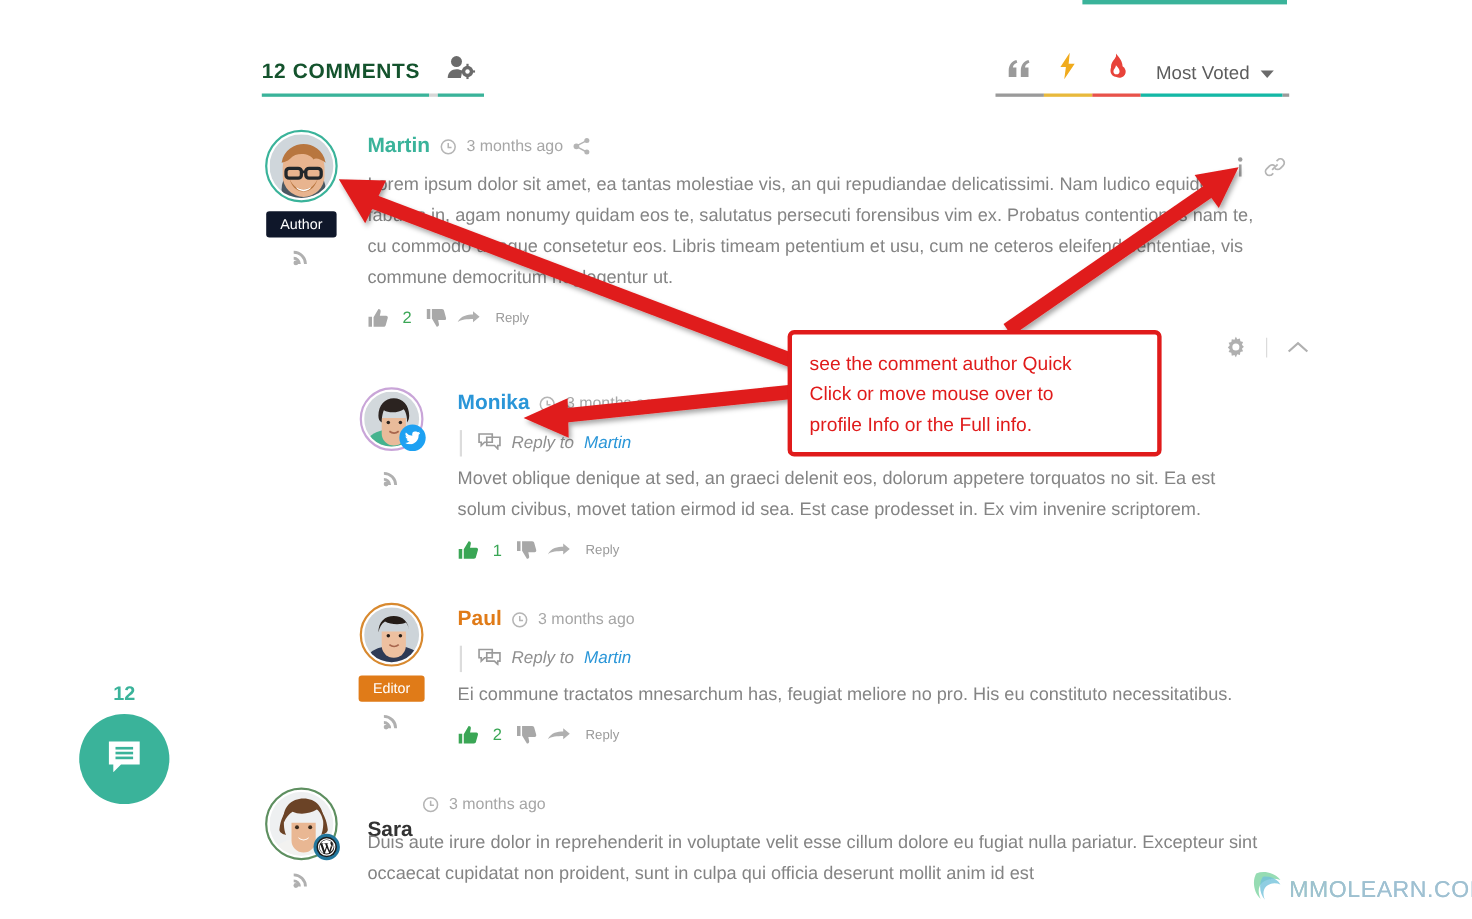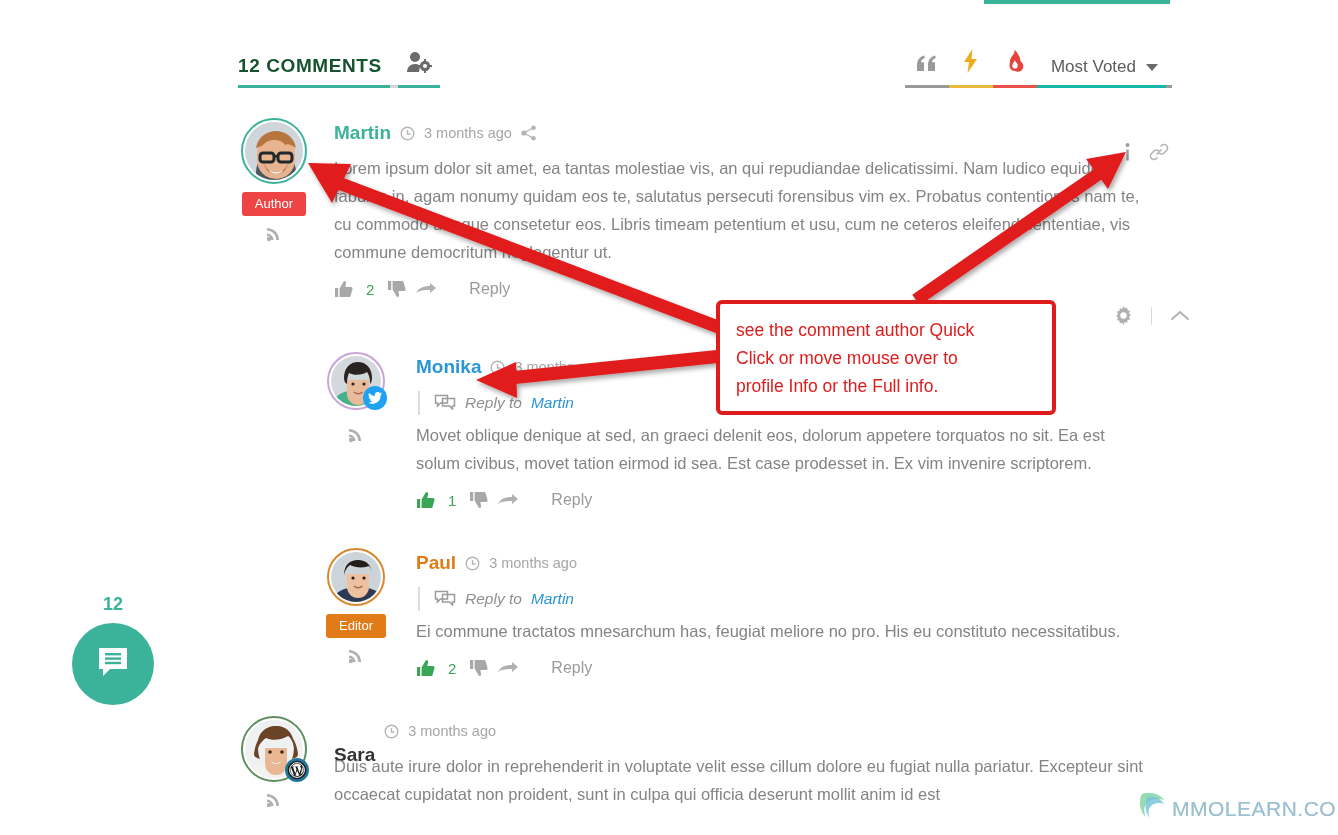--- a/index.html
+++ b/index.html
@@ -75,21 +75,21 @@
     border-radius: 50%; display: flex; align-items: center; justify-content: center;
     color: #fff; font-size: 13px; font-weight: bold;
   }
   .badge-tw { background: #1da1f2; }
   .badge-wp { background: #21759b; }
 
   .role-badge {
     margin-top: 8px; padding: 4px 13px; border-radius: 3px; color: #fff;
     font-size: 13px; line-height: 1.2;
   }
-  .role-author { background: #ef4444; }
+  .role-author { background: #0f172a; }
   .role-editor { background: #e07b18; }
 
   .rss { margin-top: 9px; color: #b0b0b0; }
 
   .body-col { padding-left: 24px; }
   .meta-row { display: flex; align-items: center; gap: 9px; height: 30px; }
   .author-name { font-size: 19px; font-weight: bold; }
   .n-teal   { color: #3ab39a; }
   .n-blue   { color: #2a96d8; }
   .n-orange { color: #e07b18; }
@@ -106,38 +106,38 @@
 
   .cmt-text {
     color: #848484; font-size: 16.5px; line-height: 28px; max-width: 818px;
     margin-top: 6px;
   }
   .vote-row { display: flex; align-items: center; gap: 9px; margin-top: 9px; height: 28px; }
   .vote-count { font-size: 15px; color: #3aa655; margin: 0 4px; }
   .thumb { display: inline-flex; cursor: pointer; }
   .t-gray  { color: #a8a8a8; }
   .t-green { color: #3aa655; }
-  .reply-link { color: #9a9a9a; font-size: 16px; margin-left: 23px; cursor: pointer; }
+  .reply-link { color: #9a9a9a; font-size: 12px; margin-left: 4px; cursor: pointer; }
   .reply-arrow { color: #b0b0b0; display: inline-flex; }
 
   
   .right-icons { position: absolute; display: flex; align-items: center; gap: 18px; }
   .ric { color: #b5b5b5; cursor: pointer; display: inline-flex; }
   .vsep { width: 1px; height: 18px; background: #d8d8d8; }
 
   
   .anno-svg { position: absolute; left: 0; top: 0; width: 1338px; height: 835px; pointer-events: none; }
   .callout {
     position: absolute; left: 716px; top: 300px; width: 340px; height: 115px;
     background: #ffffff; border: 4px solid #e01b1b; border-radius: 6px;
     padding: 12px 16px; color: #e01b1b; font-size: 17.5px; line-height: 28px;
   }
 
   
-  .fab-wrap { position: absolute; left: 72px; top: 594px; width: 82px; text-align: center; }
+  .fab-wrap { position: absolute; left: 72px; top: 620px; width: 82px; text-align: center; }
   .fab-count { color: #3ab39a; font-size: 18px; font-weight: bold; margin-bottom: 8px; }
   .fab {
     width: 82px; height: 82px; border-radius: 50%; background: #3ab39a;
     display: flex; align-items: center; justify-content: center; cursor: pointer;
   }
 
   
   .watermark {
     position: absolute; left: 1138px; top: 790px; display: flex; align-items: center; gap: 4px;
     font-size: 21px; letter-spacing: .5px; font-family: "Liberation Sans", sans-serif;

